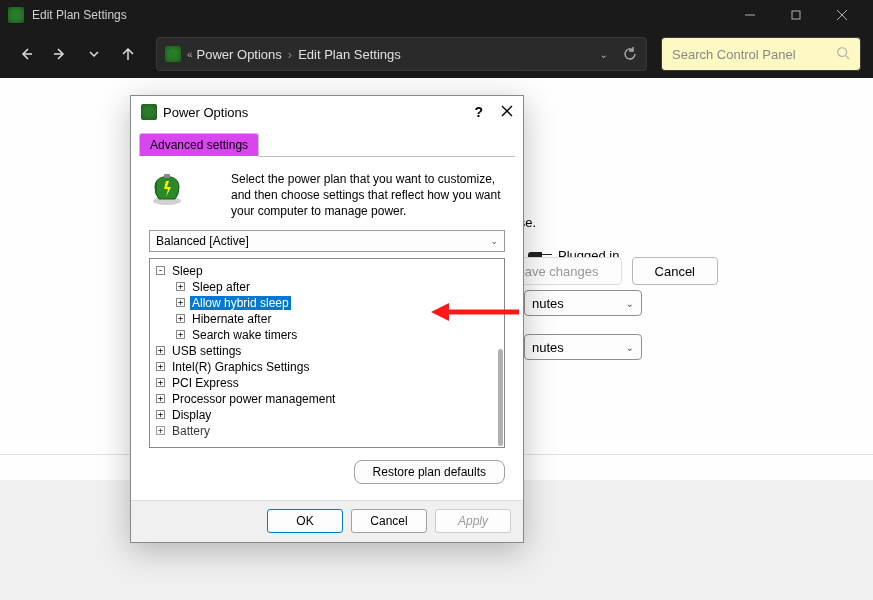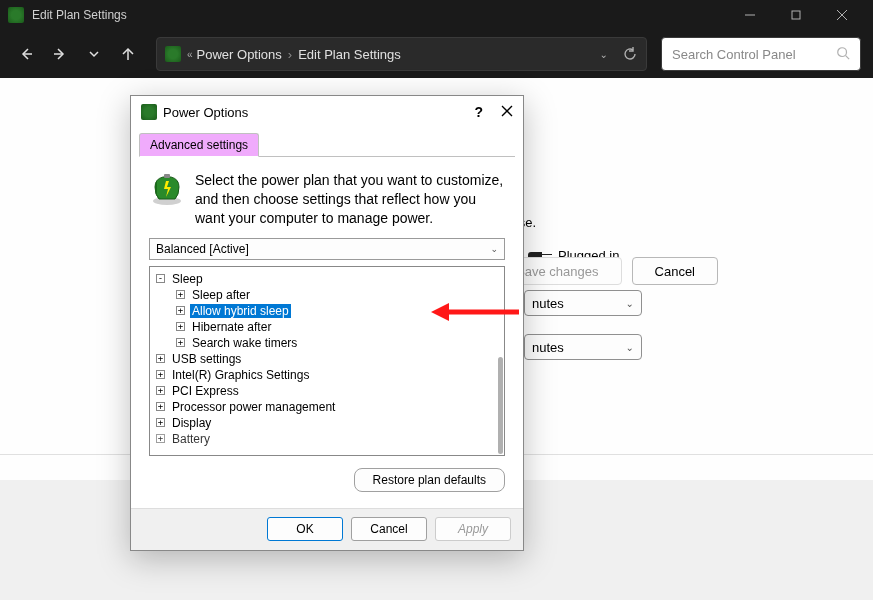--- a/index.html
+++ b/index.html
@@ -13,21 +13,21 @@
     .titlebar-btn { width: 46px; height: 30px; display: flex; align-items: center; justify-content: center; color: #b0b0b0; font-size: 13px; cursor: default; }
     .titlebar-btn svg { width: 10px; height: 10px; }
     
     
     .navbar { height: 48px; background: #1a1a1a; display: flex; align-items: center; padding: 0 12px; gap: 6px; }
     .nav-arrow { width: 28px; height: 28px; display: flex; align-items: center; justify-content: center; color: #e0e0e0; }
     .addressbar { flex: 1; height: 34px; background: #2a2a2a; border: 1px solid #3a3a3a; border-radius: 4px; display: flex; align-items: center; padding: 0 8px; margin: 0 8px; color: #e0e0e0; font-size: 13px; }
     .addressbar-icon { width: 16px; height: 16px; margin-right: 6px; background: radial-gradient(circle, #2a7a2a 40%, #1a5a1a 100%); border-radius: 2px; }
     .addressbar-sep { margin: 0 6px; color: #888; }
     .addressbar-controls { margin-left: auto; display: flex; gap: 14px; align-items: center; color: #b0b0b0; }
-    .searchbar { width: 200px; height: 34px; background: #ffffff; border: 1px solid #3a3a3a; border-radius: 4px; display: flex; align-items: center; padding: 0 10px; color: #888; font-size: 13px; }
+    .searchbar { width: 200px; height: 34px; background: #fef9c3; border: 1px solid #3a3a3a; border-radius: 4px; display: flex; align-items: center; padding: 0 10px; color: #888; font-size: 13px; }
     .searchbar-icon { margin-left: auto; color: #b0b0b0; }
     
     
     .bg-content { position: absolute; top: 78px; left: 0; right: 0; bottom: 0; background: #fefefe; padding: 40px 20px; }
     .bg-row { position: absolute; display: flex; align-items: center; font-size: 13px; color: #000; }
     .bg-plugged { top: 170px; left: 528px; }
     .bg-plug-icon { width: 24px; height: 14px; margin-right: 6px; display: inline-block; position: relative; }
     .bg-plug-icon::before { content: ''; position: absolute; left: 0; top: 3px; width: 14px; height: 8px; background: #222; border-radius: 3px 0 0 3px; }
     .bg-plug-icon::after { content: ''; position: absolute; right: 0; top: 5px; width: 10px; height: 4px; border-top: 1px solid #222; border-bottom: 1px solid #222; }
     .bg-dropdown { position: absolute; width: 118px; height: 26px; border: 1px solid #909090; background: #fdfdfd; border-radius: 4px; display: flex; align-items: center; padding: 0 7px; font-size: 13px; }
@@ -43,26 +43,26 @@
     
     .dialog { position: absolute; top: 95px; left: 130px; width: 394px; background: #fff; border: 1px solid #888; box-shadow: 0 8px 30px rgba(0,0,0,0.25); }
     .dialog-titlebar { height: 32px; display: flex; align-items: center; padding: 0 10px; font-size: 13px; }
     .dialog-titlebar-icon { width: 16px; height: 16px; margin-right: 6px; background: radial-gradient(circle, #2a7a2a 40%, #1a5a1a 100%); border-radius: 2px; }
     .dialog-titlebar-controls { margin-left: auto; display: flex; gap: 18px; align-items: center; }
     .dlg-help { font-size: 14px; font-weight: bold; }
     .dlg-close svg { width: 12px; height: 12px; }
     
     .dialog-body { padding: 4px 8px 10px 8px; background: #fff; }
     .tab-strip { display: flex; border-bottom: 1px solid #c0c0c0; }
-    .tab { padding: 4px 10px; font-size: 12px; border: 1px solid #c0c0c0; border-bottom: 1px solid #fff; background: #f0abfc; position: relative; top: 1px; border-radius: 3px 3px 0 0; }
+    .tab { padding: 4px 10px; font-size: 12px; border: 1px solid #c0c0c0; border-bottom: 1px solid #fff; background: #d946ef; position: relative; top: 1px; border-radius: 3px 3px 0 0; }
     
     .info-row { display: flex; padding: 14px 10px 10px 10px; gap: 10px; }
     .info-icon { width: 36px; height: 36px; flex-shrink: 0; }
     .info-icon svg { width: 36px; height: 36px; }
-    .info-text { font-size: 14px; line-height: 1.35; }
+    .info-text { font-size: 12px; line-height: 1.35; margin-left: 36px; }
     
     .plan-select { margin: 0 10px 6px 10px; height: 22px; border: 1px solid #9a9a9a; background: #fdfdfd; display: flex; align-items: center; padding: 0 6px; font-size: 12px; }
     .plan-select .chev { margin-left: auto; font-size: 9px; color: #555; }
     
     .tree-box { margin: 0 10px; height: 190px; border: 1px solid #888; background: #fff; overflow: hidden; position: relative; padding: 4px 0; }
     .tree-scroll { position: absolute; right: 1px; top: 90px; bottom: 1px; width: 5px; background: #b0b0b0; border-radius: 3px; }
     .tree-item { font-size: 12px; padding: 1px 0 1px 6px; display: flex; align-items: center; cursor: default; white-space: nowrap; }
     .tree-item.lvl0 { padding-left: 6px; }
     .tree-item.lvl1 { padding-left: 26px; }
     .tree-box-toggle { width: 9px; height: 9px; border: 1px solid #888; display: inline-flex; align-items: center; justify-content: center; font-size: 9px; line-height: 1; margin-right: 5px; font-family: monospace; }

